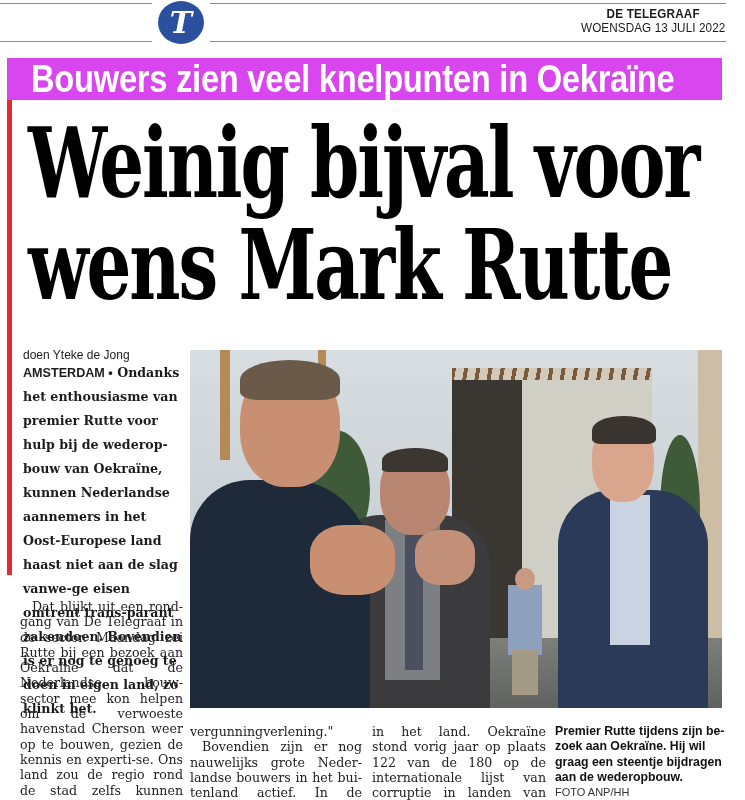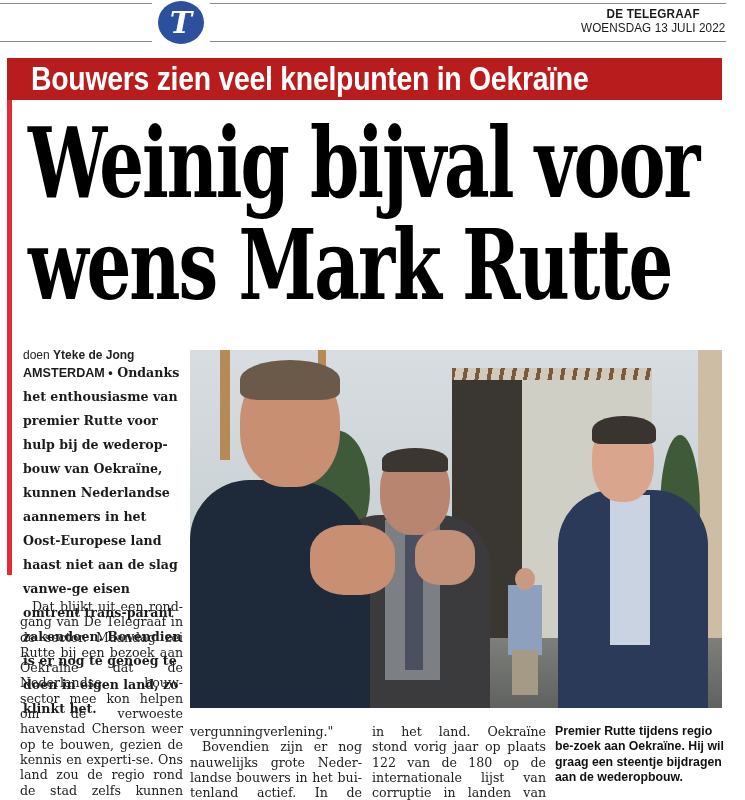--- a/index.html
+++ b/index.html
@@ -18,42 +18,42 @@
     .paper-name {
       position: absolute; right: 20px; top: 6px; text-align: center;
       font-family: "Liberation Sans", sans-serif;
     }
     .paper-name .name { font-weight: bold; font-size: 13px; letter-spacing: 0.2px; transform: scaleX(0.9); transform-origin: right; display:block; }
     .paper-name .date { font-size: 13px; letter-spacing: 0.1px; transform: scaleX(0.9); transform-origin: right; display:block; margin-top: -1px; }
 
     
     .kicker {
       position: absolute; left: 7px; top: 58px; width: 715px; height: 42px;
-      background: #b91c1c; color: #fff;
+      background: #d946ef; color: #fff;
       font-family: "Liberation Sans", sans-serif; font-weight: bold;
-      font-size: 33px; line-height: 42px; padding-left: 24px;
+      font-size: 38px; line-height: 42px; padding-left: 24px;
       letter-spacing: -0.3px; white-space: nowrap; overflow: hidden;
     }
     .kicker span { display: inline-block; transform: scaleX(0.86); transform-origin: left; }
     .left-border { position: absolute; left: 7px; top: 58px; width: 5px; height: 517px; background: #e42a32; }
 
     
     .headline {
       position: absolute; left: 28px; top: 112px; width: 700px;
       font-family: "DejaVu Serif", serif; font-weight: bold; color: #000;
       font-size: 98px; line-height: 102px; letter-spacing: -3px;
     }
     .headline .line { display: block; white-space: nowrap; transform: scaleX(0.72); transform-origin: left; }
 
     
     .byline {
       position: absolute; left: 23px; top: 348px;
       font-family: "Liberation Sans", sans-serif; font-size: 12px; color: #222;
     }
-    .byline b { font-weight: bold; }
+    .byline b { font-weight: normal; }
 
     
     .intro {
       position: absolute; left: 23px; top: 361px; width: 160px;
       font-family: "DejaVu Serif", serif; font-weight: bold;
       font-size: 12.6px; line-height: 24px; color: #1c1c1c;
     }
     .intro .dateline { font-family: "Liberation Sans", sans-serif; font-weight: bold; }
 
     
@@ -177,14 +177,15 @@
 <div class="col col2">
   <p class="noindent">vergunningverlening."</p>
   <p>Bovendien zijn er nog nauwelijks grote Neder-landse bouwers in het bui-tenland actief. In de afgelo-</p>
 </div>
 
 <div class="col col3">
   <p class="noindent">in het land. Oekraïne stond vorig jaar op plaats 122 van de 180 op de internationale lijst van corruptie in landen van Transparency Interna-</p>
 </div>
 
 <div class="caption">
-  <span class="text">Premier Rutte tijdens regio be-zoek aan Oekraïne. Hij wil graag een steentje bijdragen aan de wederopbouw.</span>
+  <span class="text">Premier Rutte tijdens zijn be-zoek aan Oekraïne. Hij wil graag een steentje bijdragen aan de wederopbouw.</span>
+  <span class="credit">FOTO ANP/HH</span>
 </div>
 
 </body></html>

